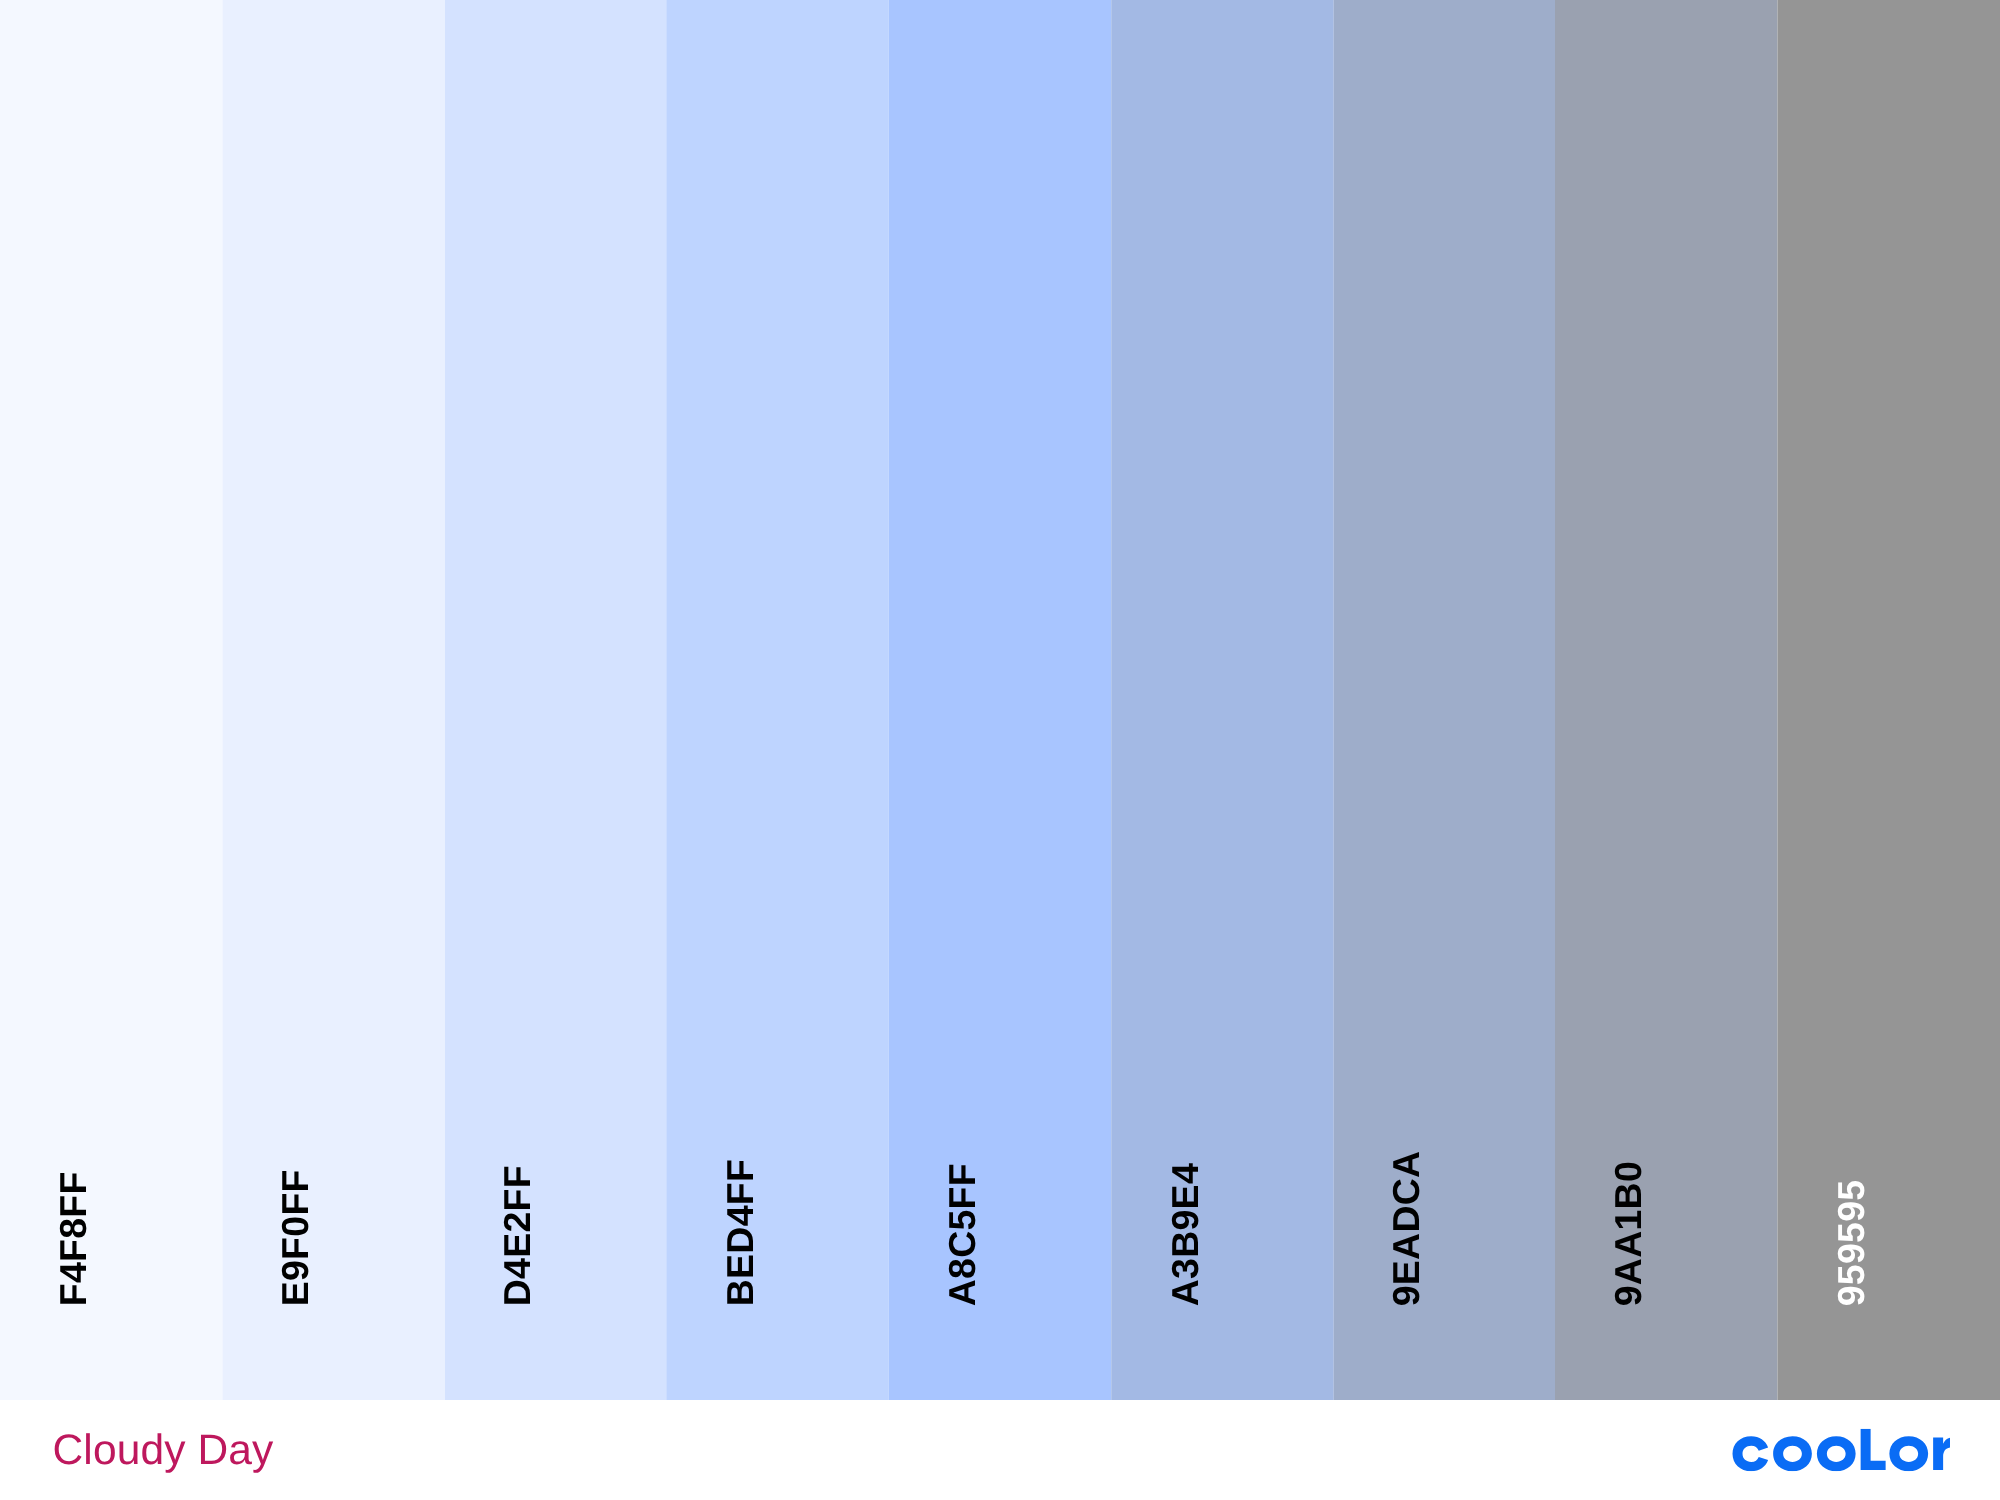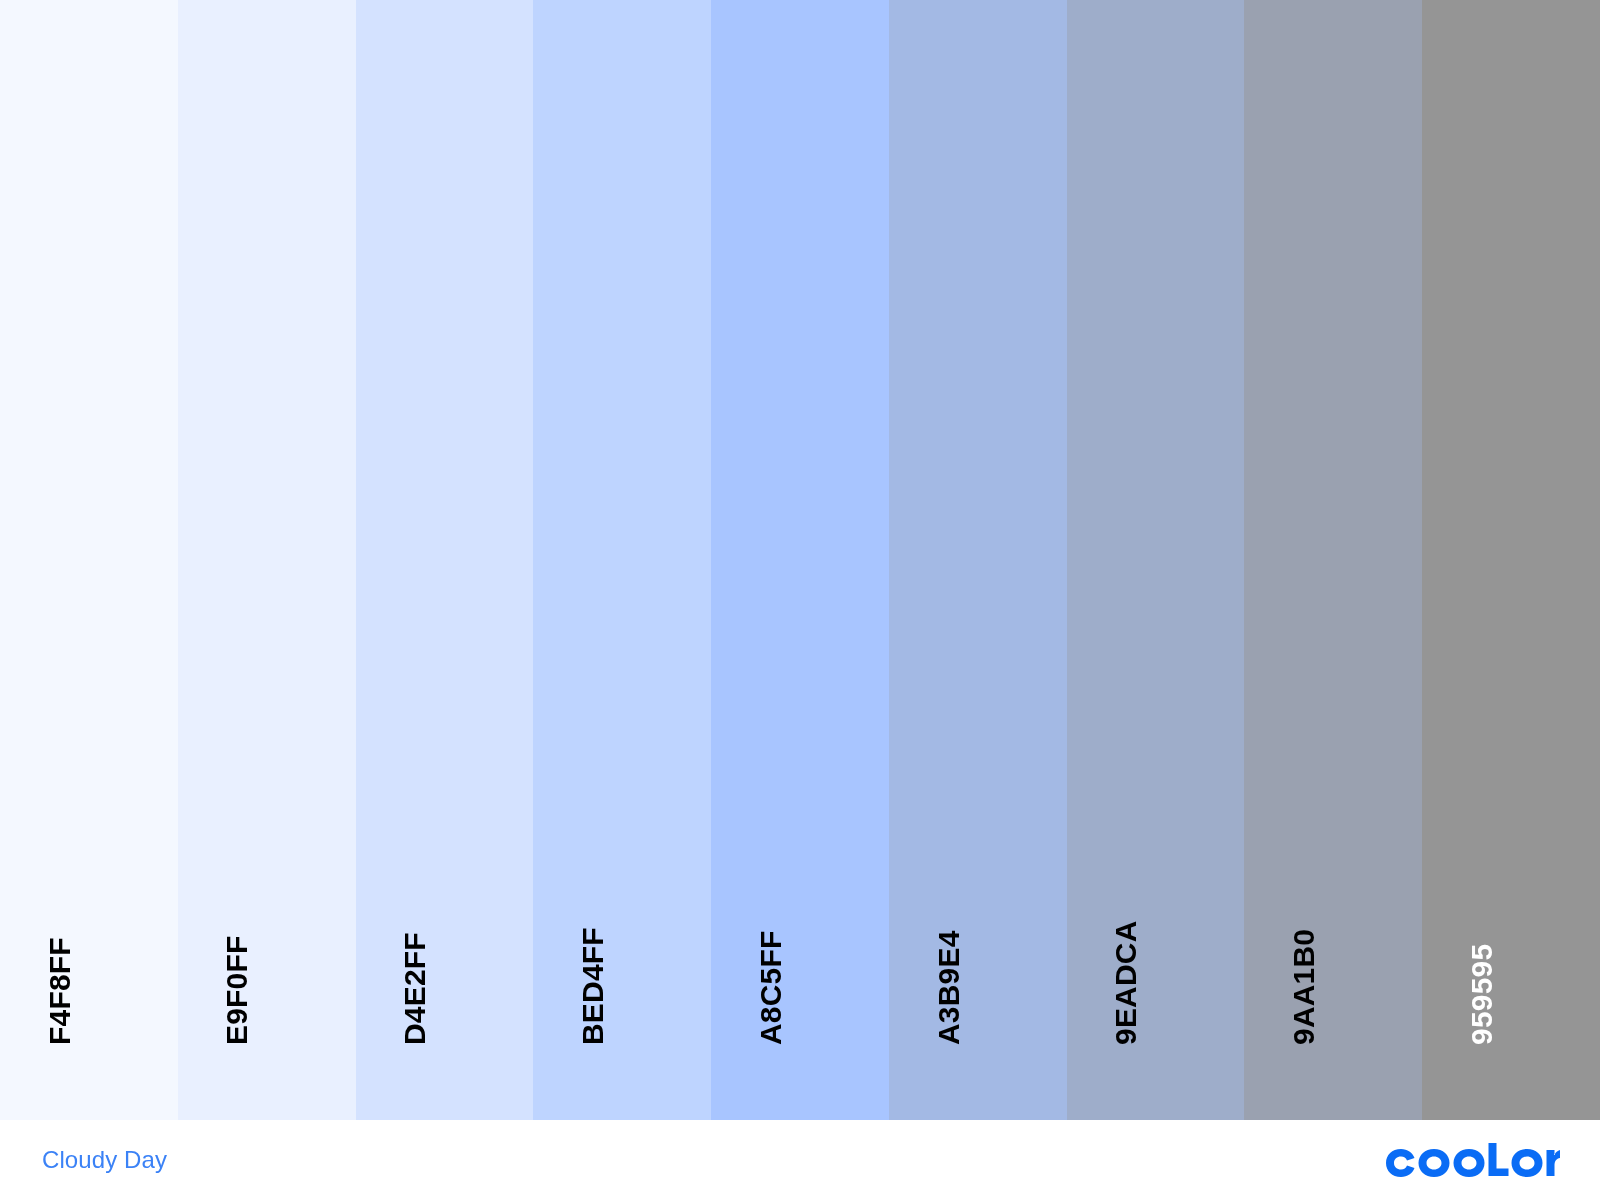--- a/index.html
+++ b/index.html
@@ -64,23 +64,23 @@
     background: #ffffff;
     display: flex;
     align-items: center;
     justify-content: space-between;
     padding: 0 40px 0 42px;
     box-sizing: border-box;
   }
 
   #palette-name {
     font-family: "Liberation Sans", sans-serif;
-    font-size: 24px;
+    font-size: 34px;
     font-weight: normal;
-    color: #3b82f6;
+    color: #be185d;
     letter-spacing: 0.1px;
   }
 
   #brand-logo {
     display: flex;
     align-items: center;
     line-height: 0;
   }
 
   #brand-logo svg {

